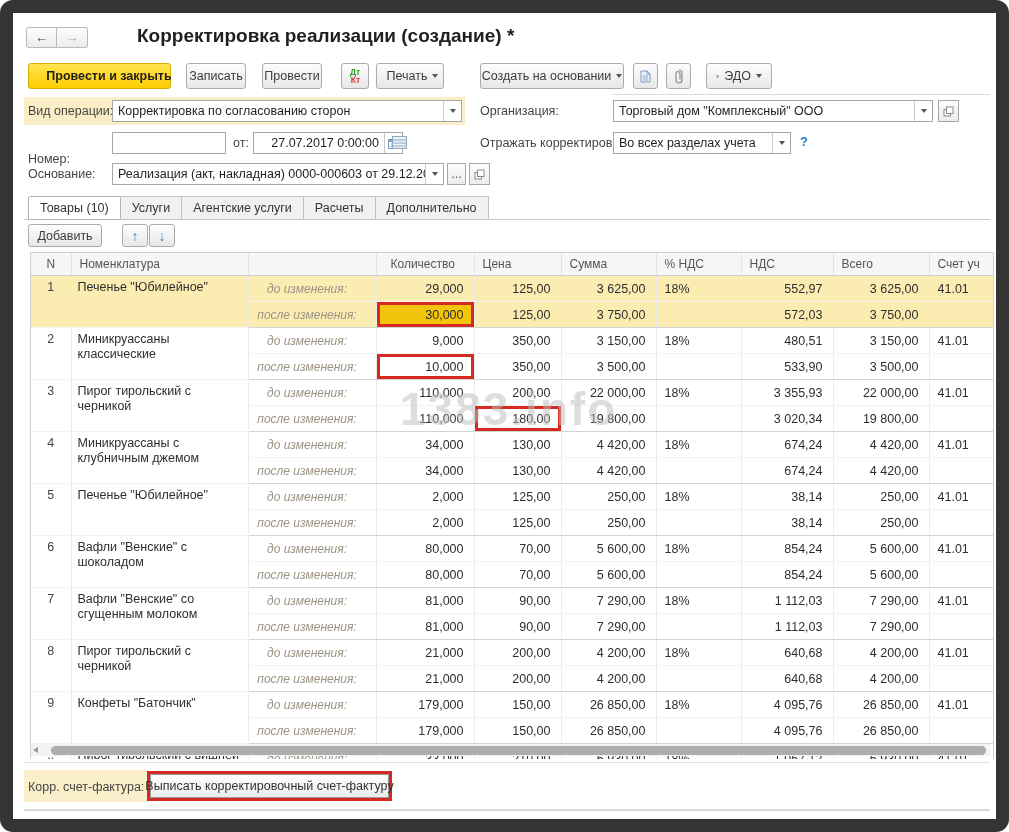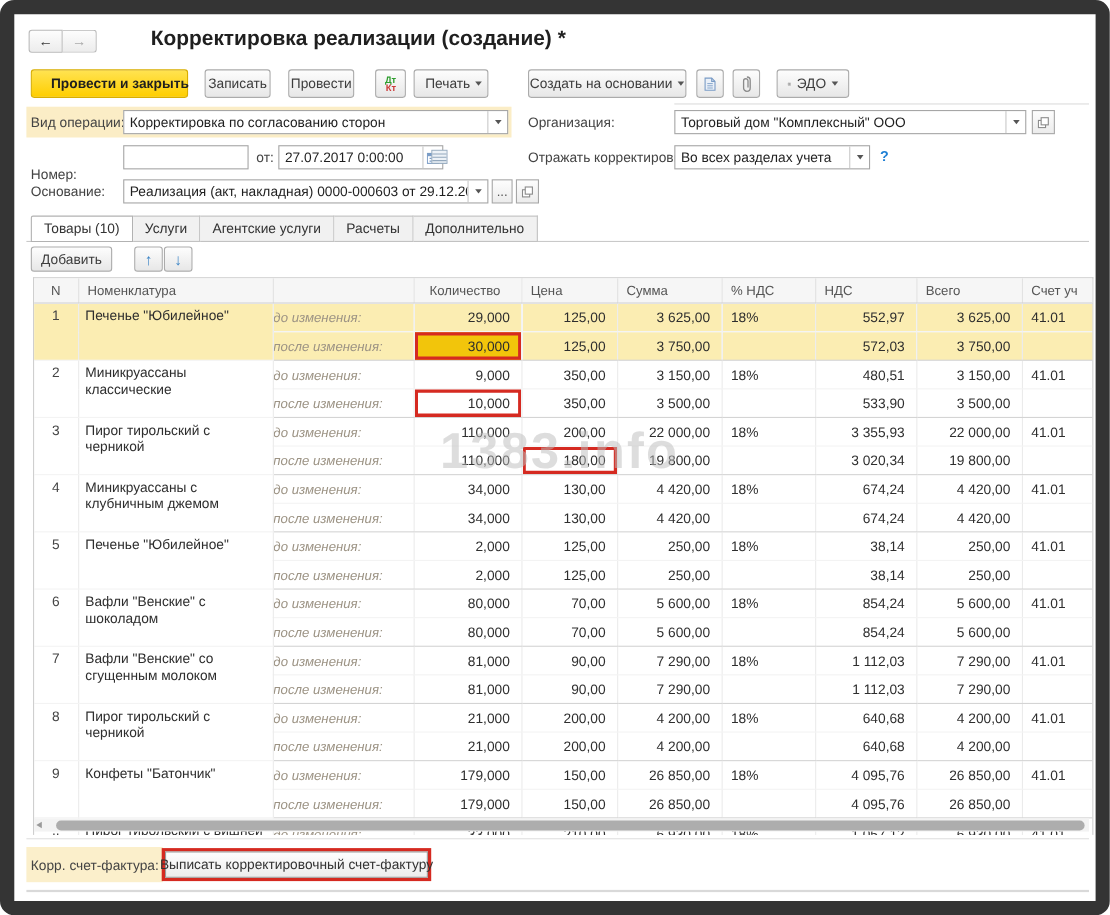--- a/index.html
+++ b/index.html
@@ -52,21 +52,21 @@
             border:1px solid #CFCFCF;border-bottom:none;z-index:1;}
   table{border-collapse:collapse;table-layout:fixed;width:975px;font-size:12.5px;}
   th{height:22px;background:#F6F6F6;border-right:1px solid #E2E2E2;border-bottom:1px solid #CFCFCF;
      font-weight:normal;color:#555;text-align:left;padding:0 0 0 8px;font-size:12px;overflow:hidden;white-space:nowrap;}
   td{height:25px;border-right:1px solid #EBEBEB;padding:0;vertical-align:middle;color:#2e2e2e;overflow:hidden;white-space:nowrap;}
   tr.r-before td{border-bottom:1px solid #F3F3F3;}
   tr.r-after td{border-bottom:1px solid #D4D4D4;}
   td.n,td.name{vertical-align:top;border-bottom:1px solid #D4D4D4;}
   td.n{text-align:center;padding-top:4px;color:#444;}
   td.name{padding:4px 6px 0 6px;line-height:15px;white-space:normal;}
-  td.chg{font-style:italic;color:#9C9384;text-align:left;padding-right:10px;font-size:12px;}
+  td.chg{font-style:italic;color:#9C9384;text-align:center;padding-right:10px;font-size:12px;}
   td.num{text-align:right;padding-right:10px;}
   td.left{padding-left:8px;}
   tr.sel td{background:#FBEDB2;}
   td.mark{position:relative;z-index:6;box-shadow:inset 0 0 0 3px #D52A21;}
   td.mark.gold{background:#F2C50B;}
 
   .wm{position:absolute;left:400px;top:382px;font-size:46px;font-weight:bold;color:#BDBDBD;opacity:.5;z-index:4;letter-spacing:2px;pointer-events:none;}
 
   
   .hscroll{position:absolute;left:31px;top:744px;width:959px;height:12px;background:#F3F3F3;z-index:8;}
@@ -169,21 +169,21 @@
         <rect x="1" y="3.5" width="6.5" height="6.5" fill="#fff" stroke="#8a8a8a"></rect>
         <rect x="3.5" y="1" width="6.5" height="6.5" fill="#fff" stroke="#8a8a8a"></rect>
       </svg>
   </div>
 
   <div class="lbl" style="left:28px;top:136px;margin-top:16px;">Номер:</div>
   <div class="field" style="left:112px;top:132px;width:114px;">
     <span class="txt"></span>
   </div>
   <div class="lbl" style="left:233px;top:136px;">от:</div>
-  <div class="field" style="left:253px;top:132px;width:150px;">
+  <div class="field" style="left:253px;top:132px;width:150px;text-align:right;">
     <span class="txt">27.07.2017  0:00:00</span>
     <span class="seg">
       <svg width="11" height="11" viewBox="0 0 11 11">
           <rect x="0.5" y="1.5" width="10" height="9" fill="#fff" stroke="#7A9CC6"></rect>
           <rect x="0.5" y="1.5" width="10" height="2.5" fill="#7A9CC6"></rect>
           <path d="M2.5 6 h2 M6.5 6 h2 M2.5 8.5 h2 M6.5 8.5 h2" stroke="#7A9CC6"></path>
         </svg>
     </span>
   </div>
   <div class="flaticon" style="left:390px;top:135px;width:18px;height:15px;">

